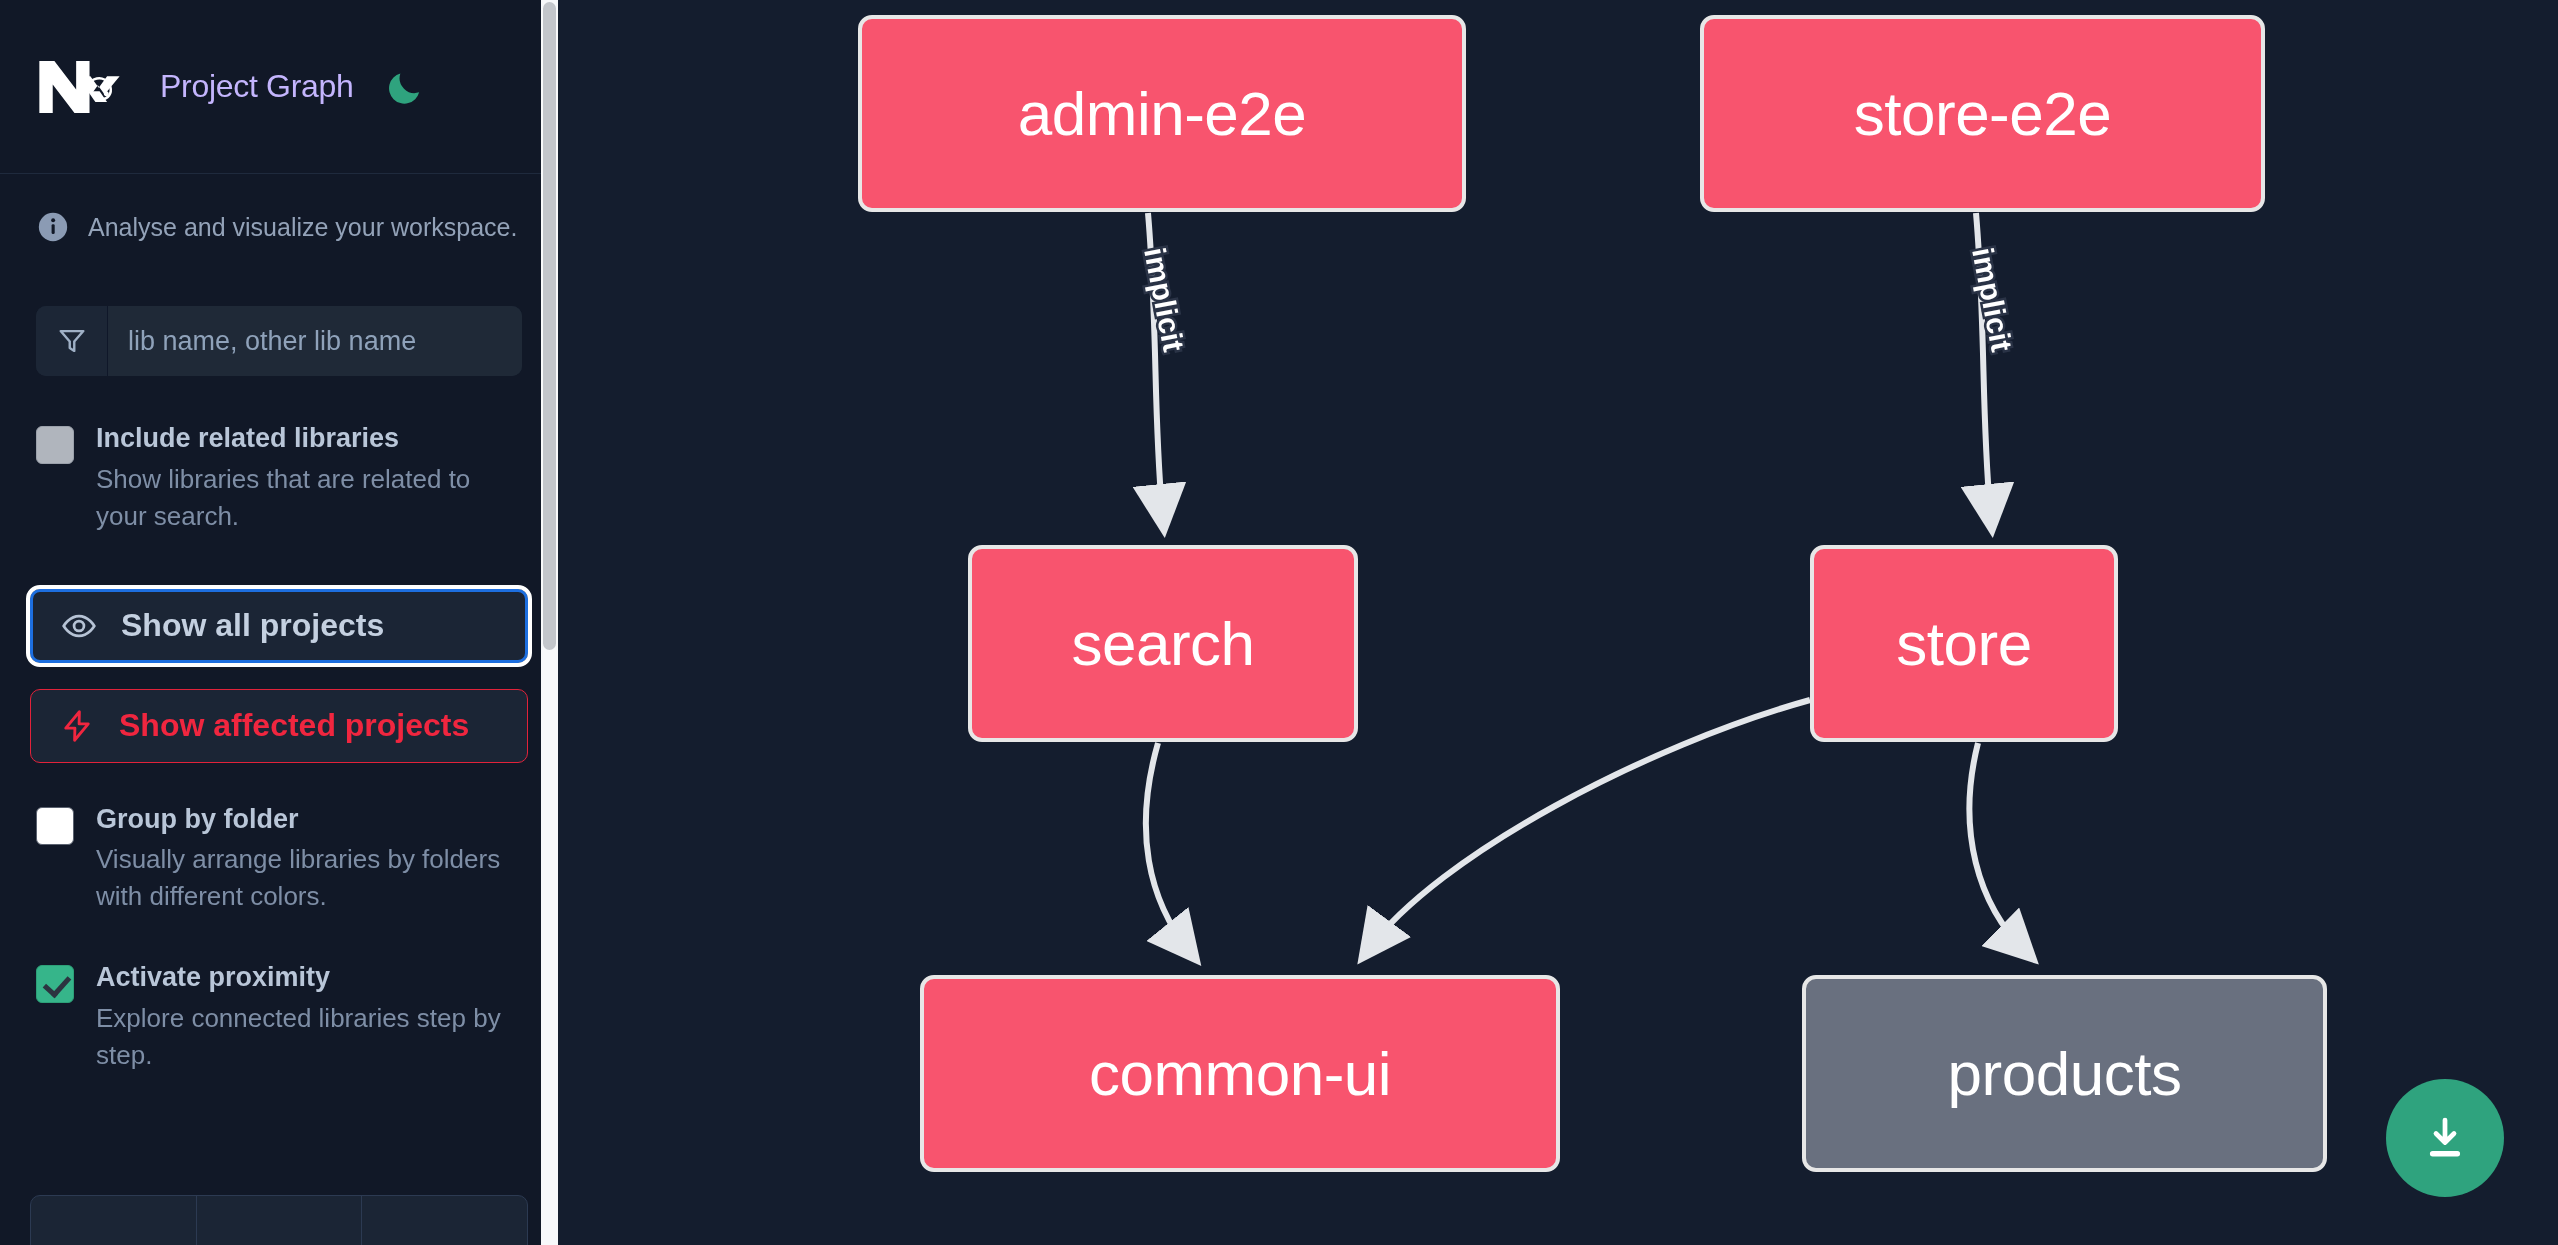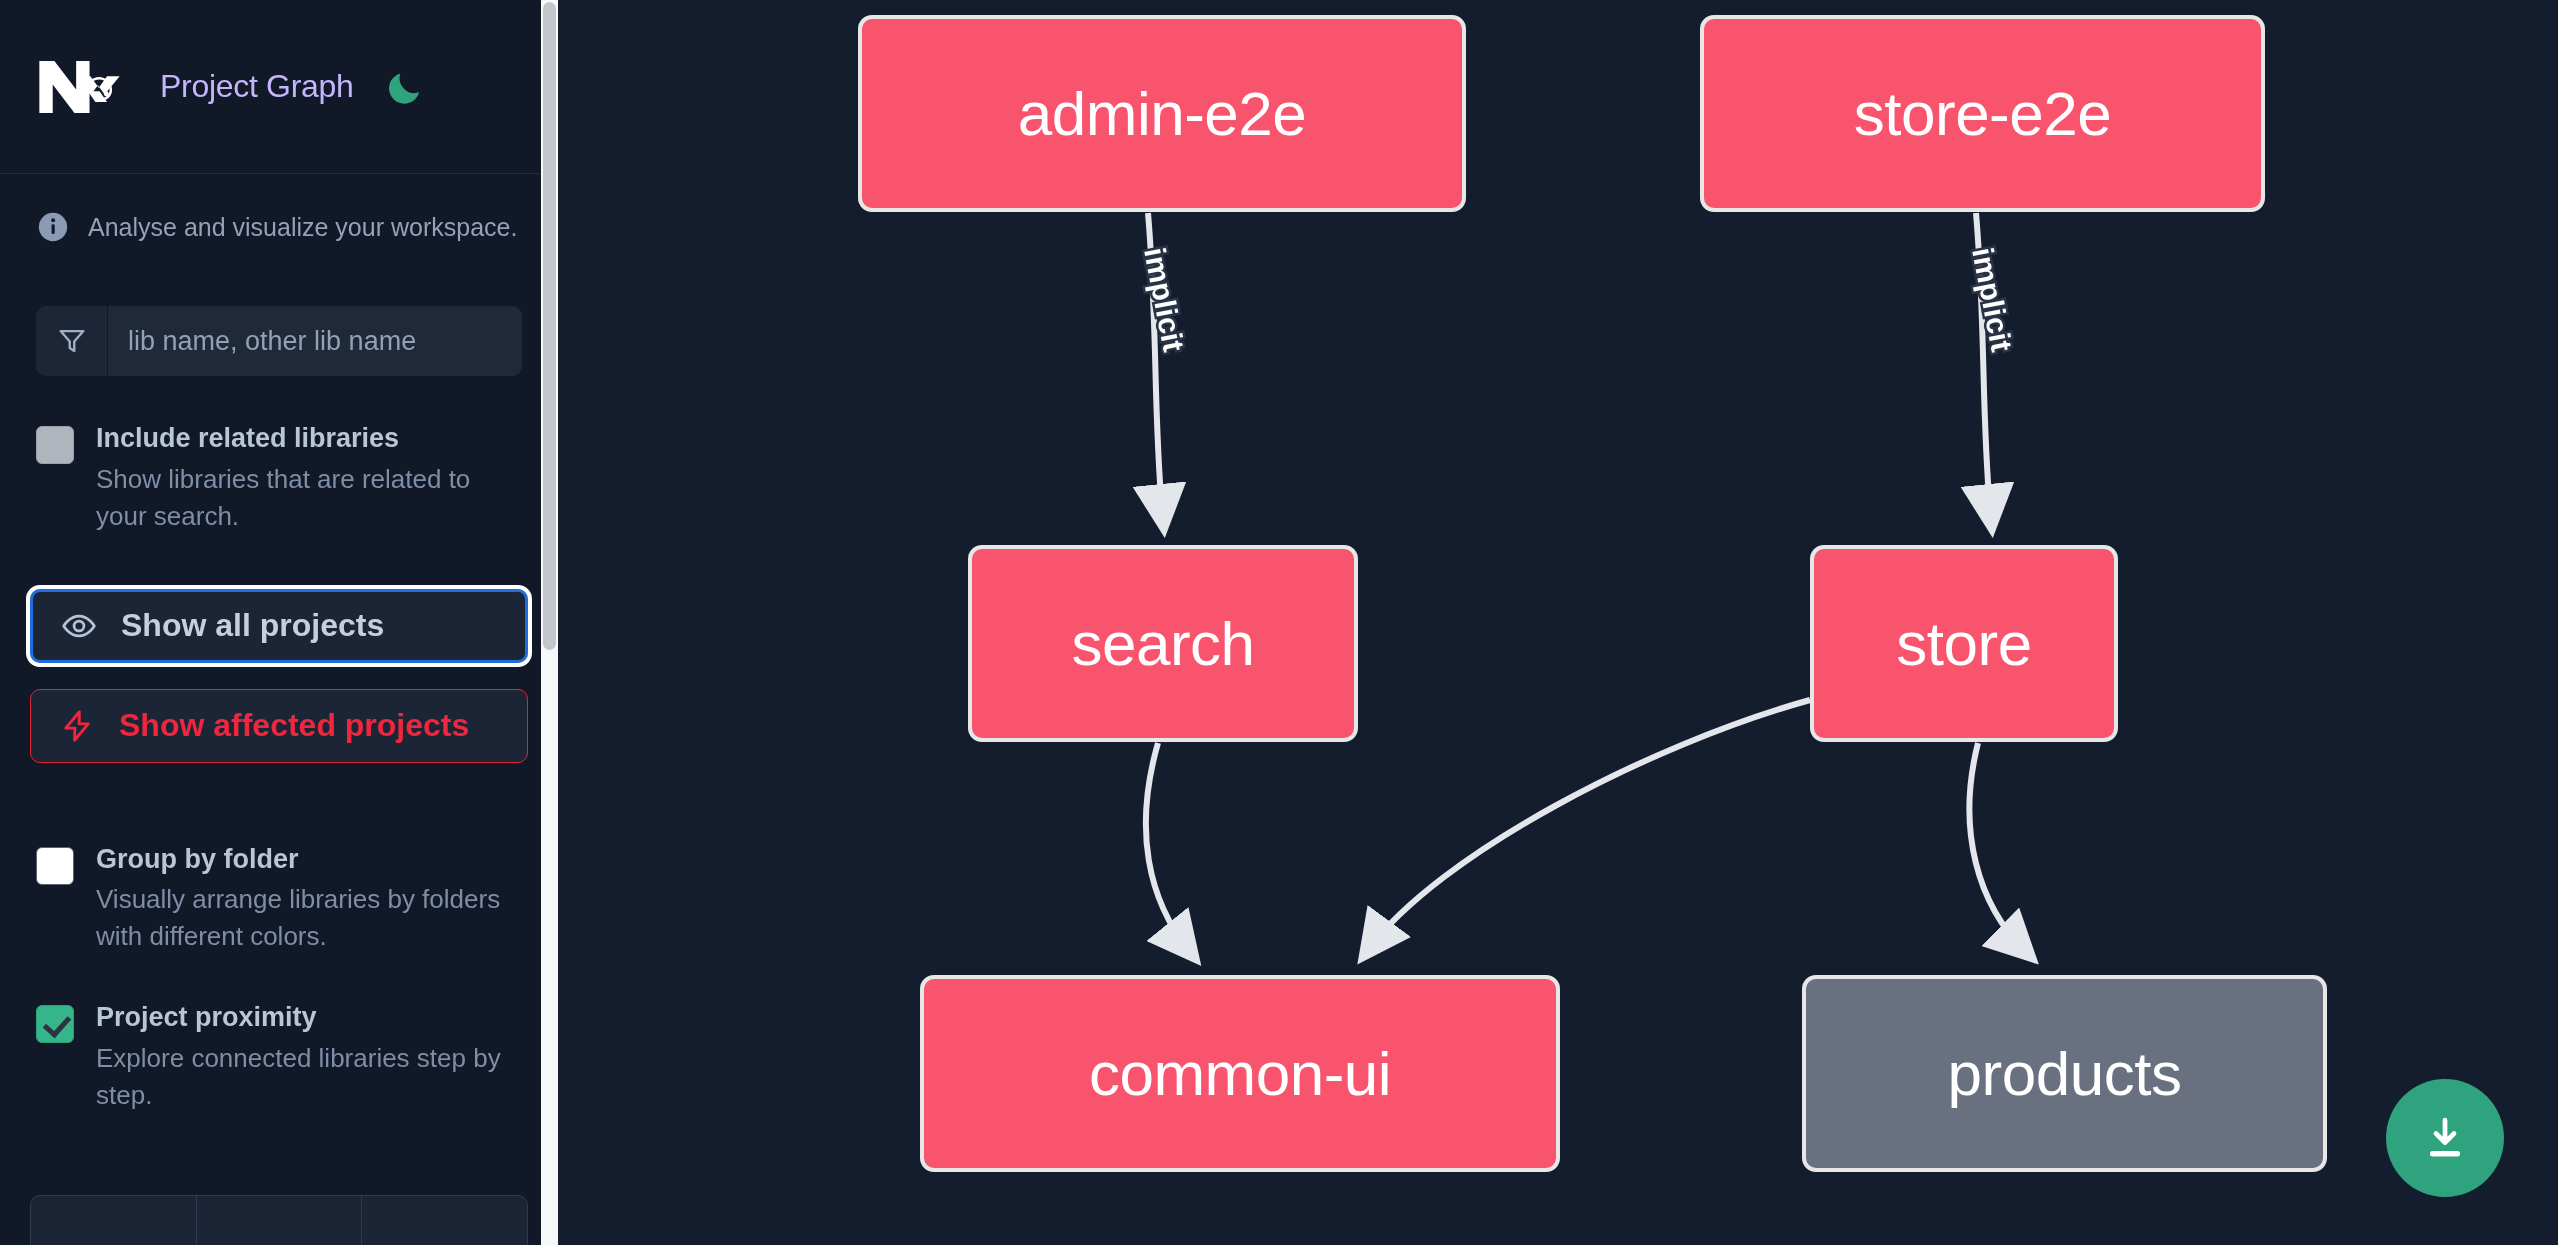--- a/index.html
+++ b/index.html
@@ -108,21 +108,21 @@
   }
   .gbtn .bico { flex: 0 0 40px; width: 40px; height: 40px; display:flex; align-items:center; justify-content:center;}
   .gbtn.focus {
     border: 3px solid #1d6fe0;
     outline: 4px solid #ffffff;
     outline-offset: 0px;
   }
   .gbtn.danger { border: 1px solid #e2223a; color: #f0263f; }
   .gbtn.quiet  { border: 1px solid #2c3a52; color: #c4d0e0; }
 
-  .group-section { margin-top: 80px; }
+  .group-section { margin-top: 40px; }
   .group-section .checkrow + .checkrow { margin-top: 46px; }
 
   .bottom-seg {
     position: absolute; left: 30px; bottom: -10px;
     width: 498px; height: 60px;
     border: 1px solid #2c3a52; border-radius: 10px;
     background: #1b2535;
     display: flex;
   }
   .bottom-seg div { flex: 1; border-right: 1px solid #2c3a52; }
@@ -251,21 +251,21 @@
         <span class="chk unchecked"></span>
         <span class="chk-texts">
           <span class="chk-label" style="display:block">Group by folder</span>
           <span class="chk-desc" style="display:block">Visually arrange libraries by folders with different colors.</span>
         </span>
       </div>
 
       <div class="checkrow">
         <span class="chk checked"></span>
         <span class="chk-texts">
-          <span class="chk-label" style="display:block">Project proximity</span>
+          <span class="chk-label" style="display:block">Activate proximity</span>
           <span class="chk-desc" style="display:block">Explore connected libraries step by step.</span>
         </span>
       </div>
     </div>
 
     <div class="bottom-seg">
       <div></div>
       <div></div>
       <div></div>
     </div>

